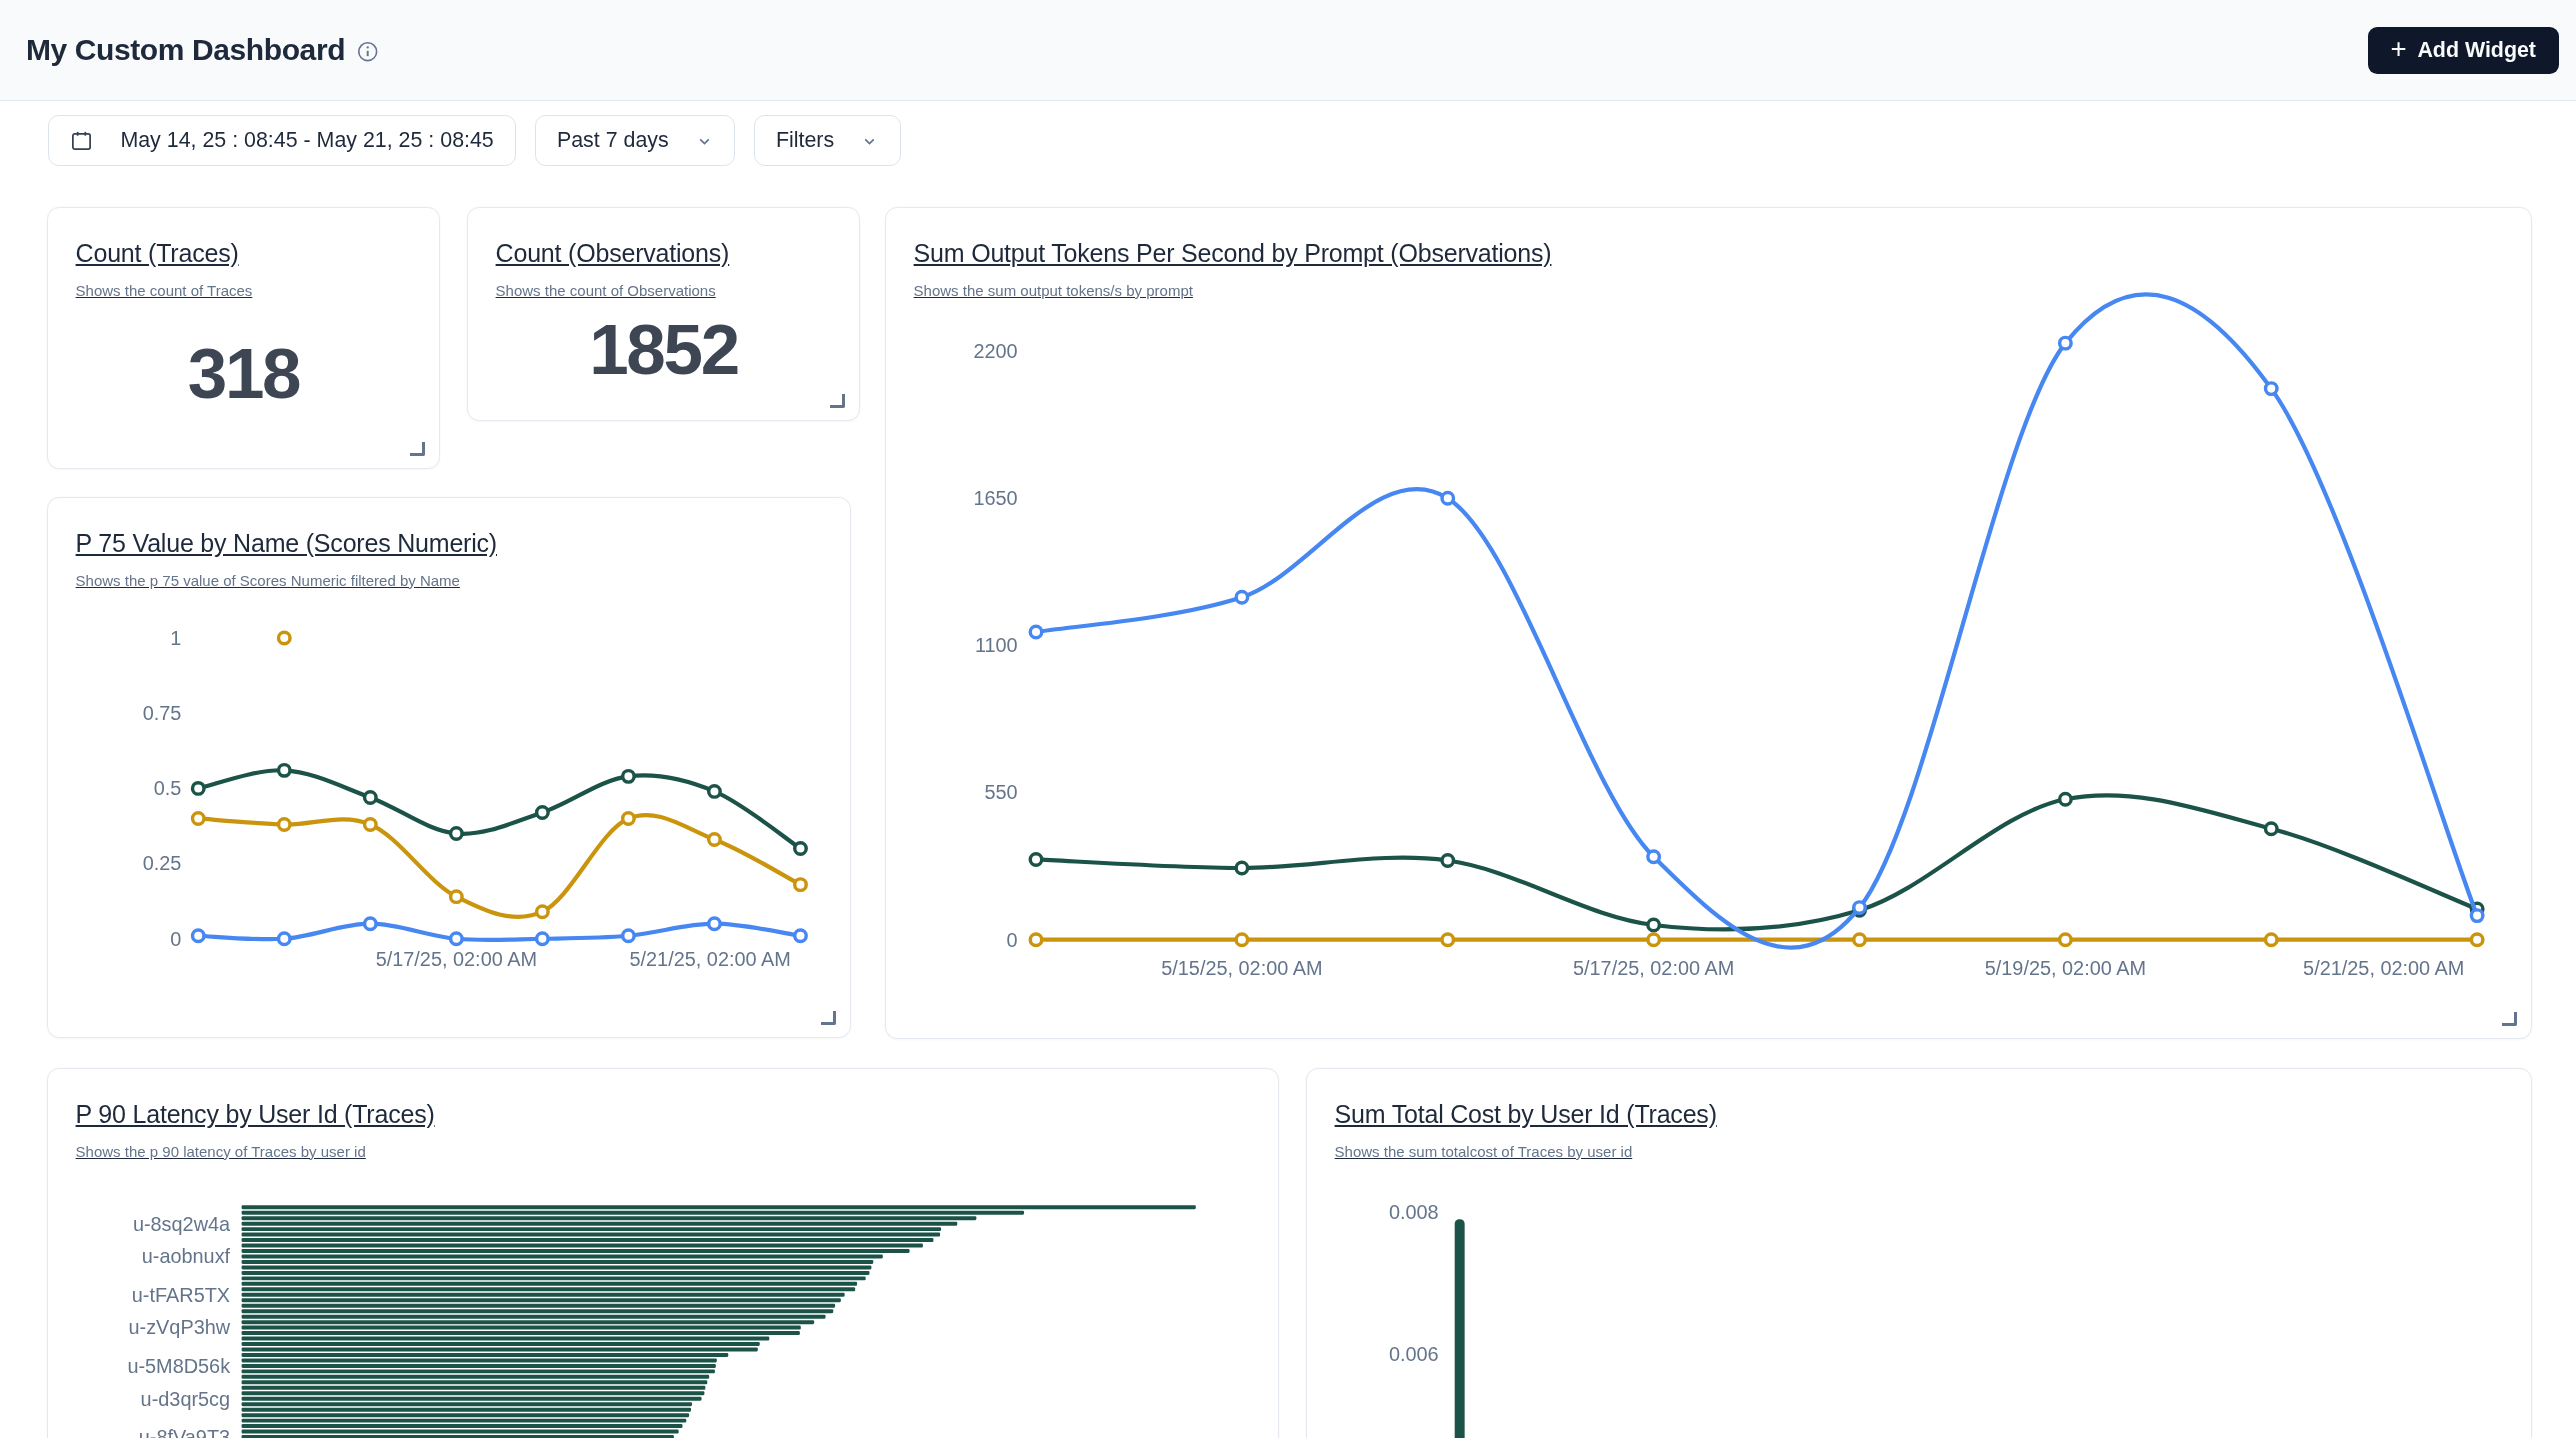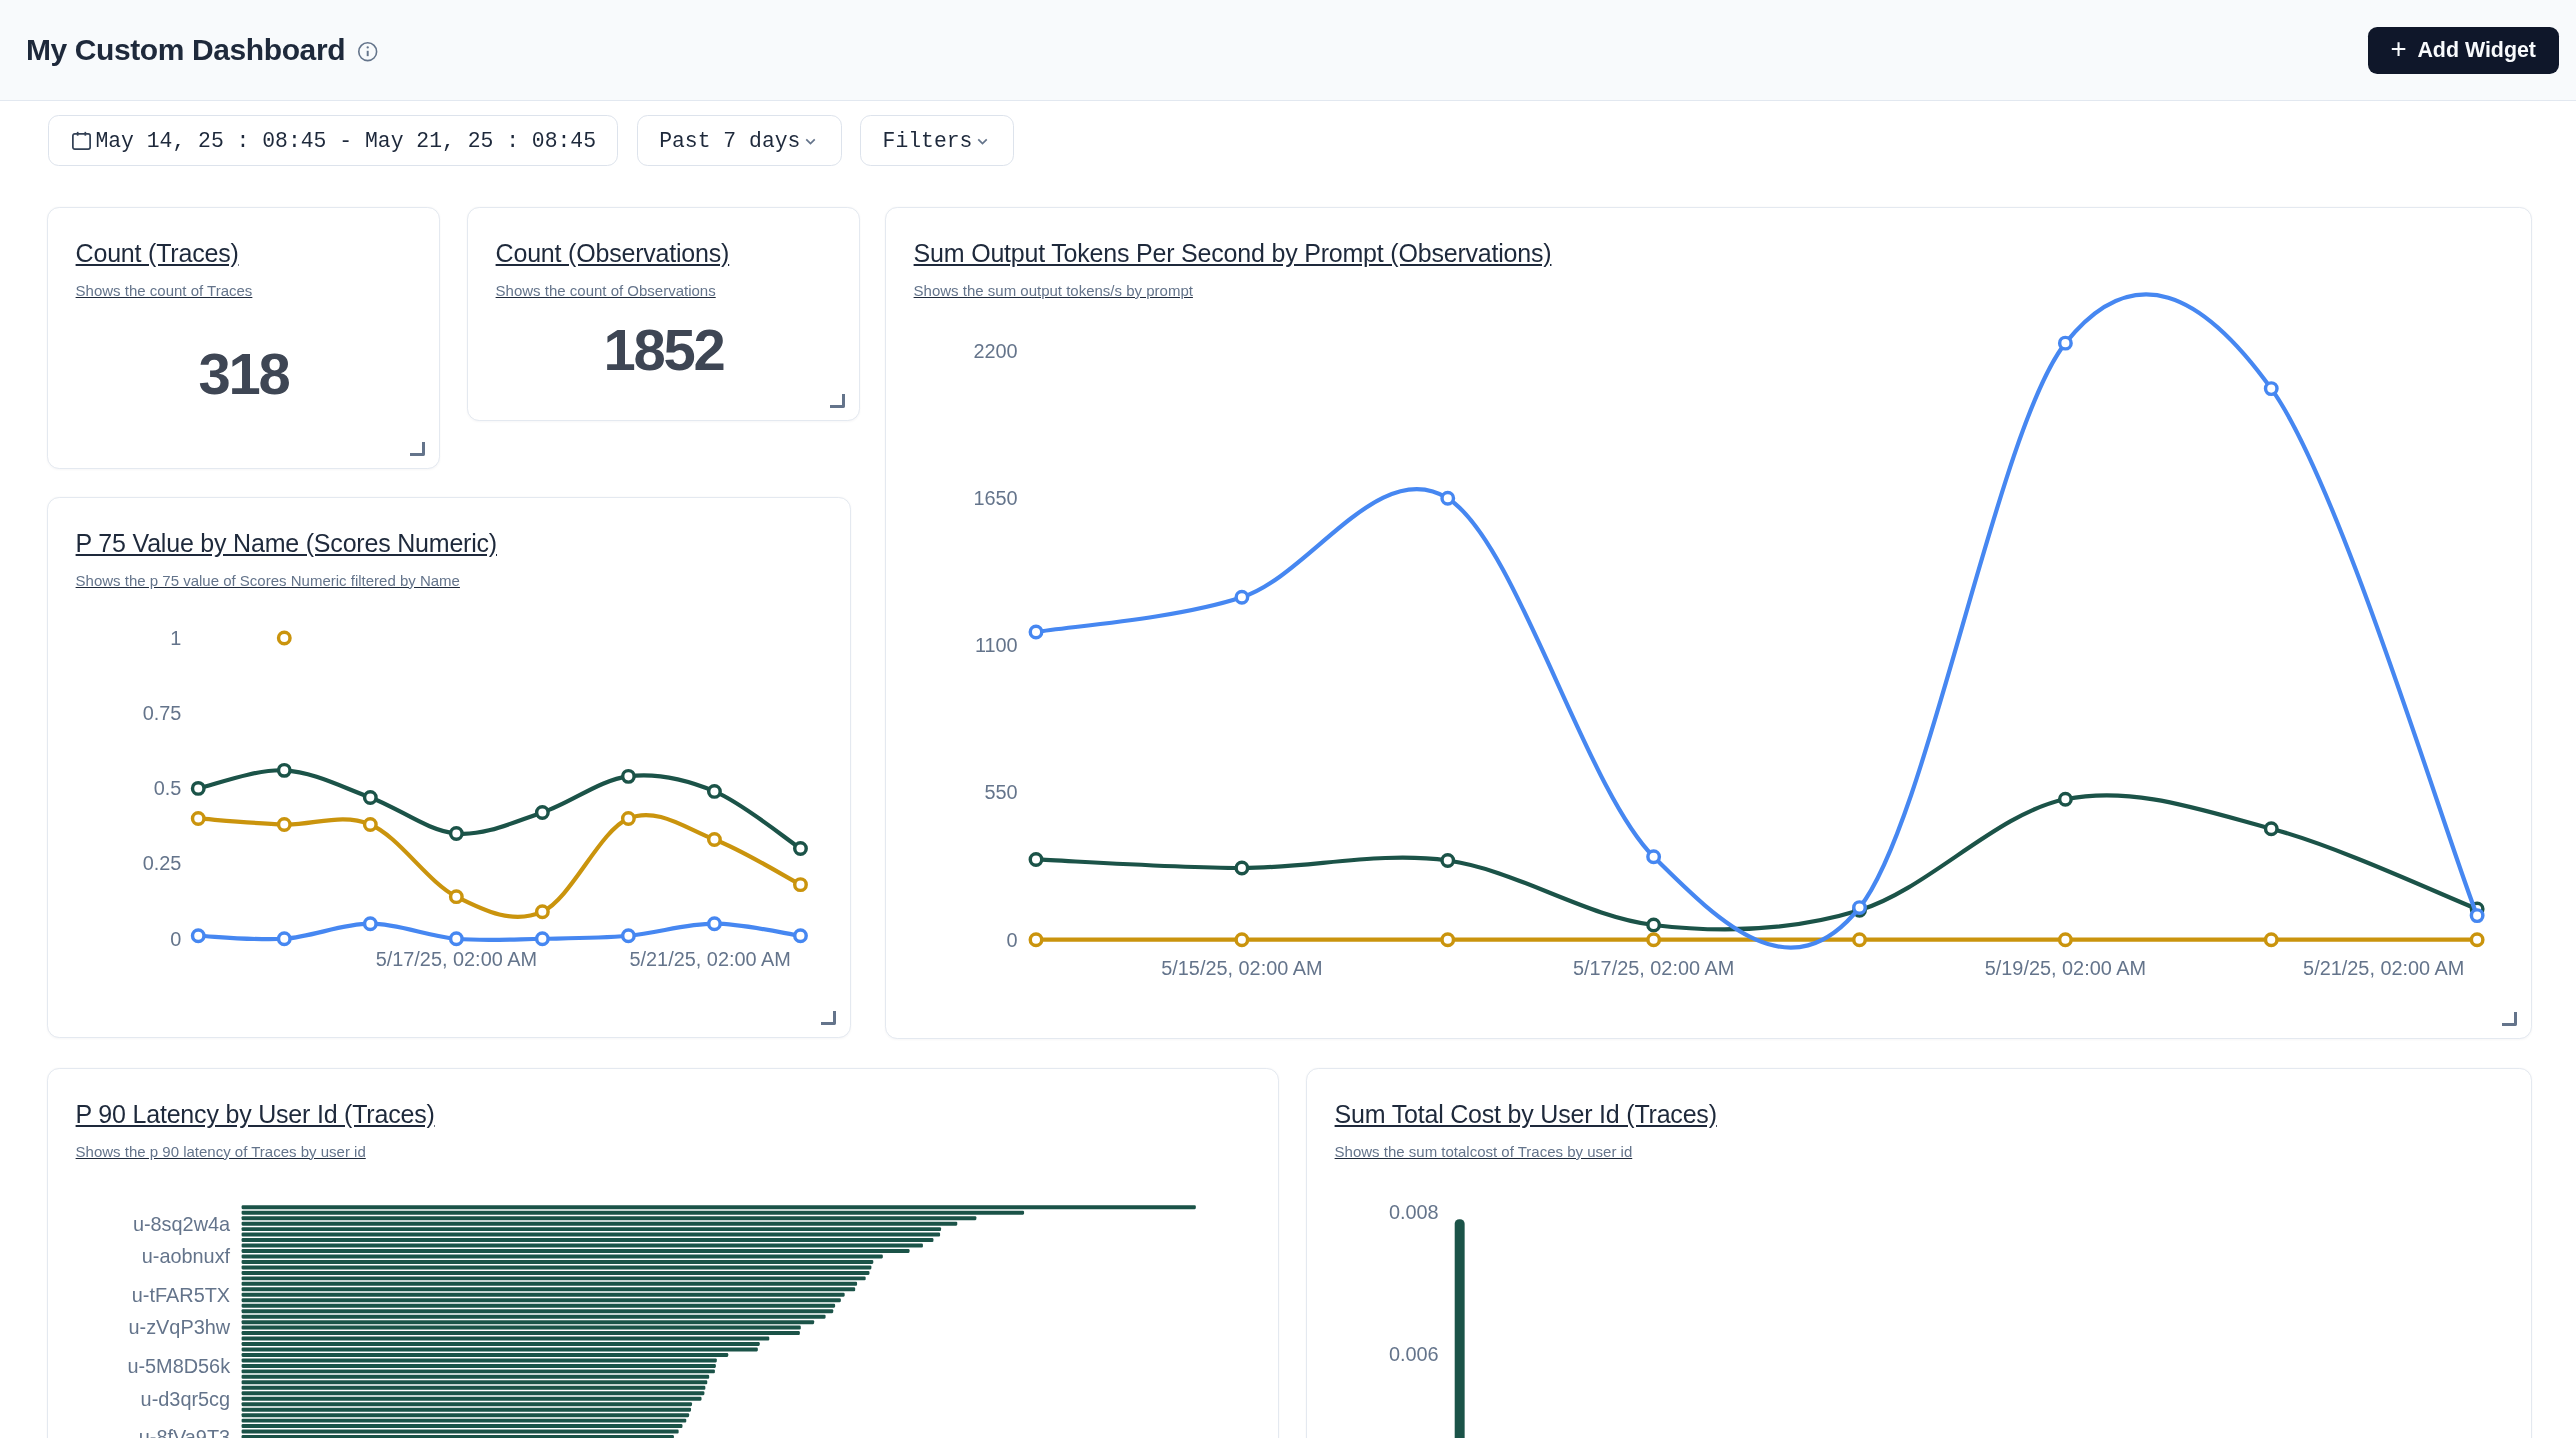--- a/index.html
+++ b/index.html
@@ -26,40 +26,40 @@
     height: 47px; padding: 0 23px; border-radius: 9.2px;
     font-size: 21.4px; font-weight: 600; font-family: inherit;
   }
   .plus-glyph { font-size: 27.6px; font-weight: 400; line-height: 1; margin-top: -2.3px; }
   
   .toolbar {
     position: absolute; top: 115px; left: 48px;
     display: flex; gap: 18.4px; align-items: center;
   }
   .control {
-    display: inline-flex; align-items: center; gap: 2px;
+    display: inline-flex; align-items: center; gap: 27px;
     height: 51px; padding: 0 21.4px;
     background: #ffffff; border: 1.5px solid #dde3ec; border-radius: 10.7px;
-    font-size: 21.4px; font-weight: 500; color: #1e293b; cursor: pointer; font-family: Liberation Mono, monospace;
+    font-size: 21.4px; font-weight: 500; color: #1e293b; cursor: pointer;
   }
   .chev { width: 17px; height: 17px; margin-top: 1.5px; }
   
   .card {
     position: absolute; background: #ffffff;
     border: 1.5px solid #e4e9f0; border-radius: 12.2px;
     box-shadow: 0 0.8px 2.3px rgba(15,23,42,0.04);
     overflow: hidden;
   }
   .card-head { padding: 31px 27.6px 0 27.6px; text-decoration: underline; }
   .card-title { font-size: 25px; font-weight: 500; color: #1e293b; margin-bottom: 13.8px; letter-spacing: -0.2px; }
   .card-sub { font-size: 15px; font-weight: 400; color: #64748b; }
   .count-card { display: flex; flex-direction: column; }
   .count-value {
     flex: 1; display: flex; align-items: center; justify-content: center;
-    font-size: 58px; font-weight: 800; color: #3e4654; letter-spacing: -2.3px;
+    font-size: 71px; font-weight: 800; color: #3e4654; letter-spacing: -2.3px;
     padding-bottom: 20px;
   }
   .resize-handle {
     position: absolute; right: 13.8px; bottom: 12.2px; width: 15.3px; height: 13.8px;
     border-right: 3.8px solid #64748b; border-bottom: 3.8px solid #64748b;
     border-bottom-right-radius: 2.3px;
   }
   .chart-svg { position: absolute; left: 0; top: 0; }
   svg text { font-family: "Liberation Sans", sans-serif; }
 </style>

